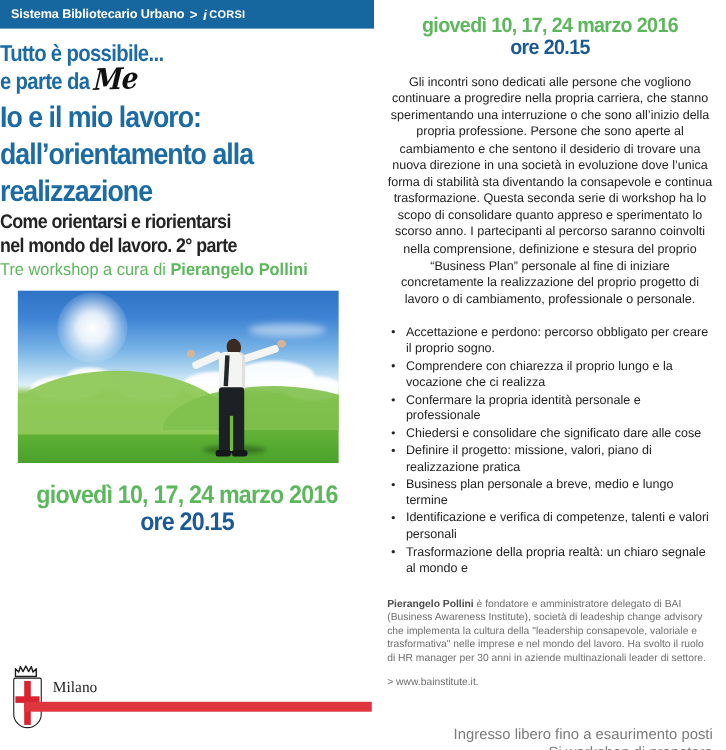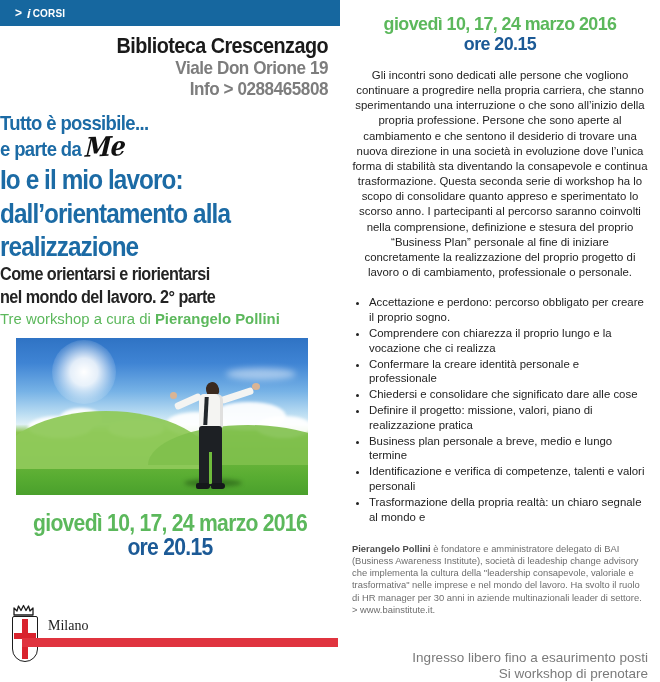--- a/index.html
+++ b/index.html
@@ -406,21 +406,21 @@
   .bullets li {
     margin-bottom: 1px;
   }
   .bio {
     margin-top: 18px;
     font-size: 9.4px;
     line-height: 1.3;
     color: #6e6e6e;
   }
   .bio b { color: #4c4c4c; }
-  .bio .url { display: block; margin-top: 0; }
+  .bio .url { display: block; margin-top: 10px; }
 
   .notice {
     text-align: right;
     margin-top: 34px;
     font-size: 13.5px;
     color: #7a7a7a;
     line-height: 1.22;
   }
   .contact-box {
     margin-top: 12px;
@@ -433,30 +433,26 @@
   }
 </style>
 </head>
 <body>
 
 <div class="poster">
 
   <div class="col-left">
 
     <div class="breadcrumb-bar">
+      <span class="breadcrumb-text">Sistema Bibliotecario Urbano</span>
       <span class="breadcrumb-sep">&gt;</span>
       <span class="breadcrumb-i">i</span>
       <span class="breadcrumb-corsi">CORSI</span>
     </div>
 
-    <div class="venue-block">
-      <div class="venue-name">Biblioteca Crescenzago</div>
-      <div class="venue-addr">Viale Don Orione 19</div>
-      <div class="venue-info">Info &gt; 0288465808</div>
-    </div>
 
     <div class="title-block">
       <div class="kicker1">Tutto è possibile...</div>
       <div class="kicker2">
         <span>e parte da</span>
         <span class="me-script">Me</span>
       </div>
       <div class="maintitle">Io e il mio lavoro:</div>
       <div class="maintitle">dall’orientamento alla</div>
       <div class="maintitle">realizzazione</div>
@@ -519,21 +515,21 @@
     <div class="date-right">
       <div class="d1">giovedì 10, 17, 24 marzo 2016</div>
       <div class="d2">ore 20.15</div>
     </div>
 
     <div class="body-copy">Gli incontri sono dedicati alle persone che vogliono continuare a progredire nella propria carriera, che stanno sperimentando una interruzione o che sono all’inizio della propria professione. Persone che sono aperte al cambiamento e che sentono il desiderio di trovare una nuova direzione in una società in evoluzione dove l’unica forma di stabilità sta diventando la consapevole e continua trasformazione. Questa seconda serie di workshop ha lo scopo di consolidare quanto appreso e sperimentato lo scorso anno. I partecipanti al percorso saranno coinvolti nella comprensione, definizione e stesura del proprio “Business Plan” personale al fine di iniziare concretamente la realizzazione del proprio progetto di lavoro o di cambiamento, professionale o personale.</div>
 
     <ul class="bullets">
       <li>Accettazione e perdono: percorso obbligato per creare il proprio sogno.</li>
       <li>Comprendere con chiarezza il proprio lungo e la vocazione che ci realizza</li>
-      <li>Confermare la creare identità personale e professionale</li>
+      <li>Confermare la propria identità personale e professionale</li>
       <li>Chiedersi e consolidare che significato dare alle cose</li>
       <li>Definire il progetto: missione, valori, piano di realizzazione pratica</li>
       <li>Business plan personale a breve, medio e lungo termine</li>
       <li>Identificazione e verifica di competenze, talenti e valori personali</li>
       <li>Trasformazione della propria realtà: un chiaro segnale al mondo e</li>
     </ul>
 
     <div class="bio">
       <b>Pierangelo Pollini</b><span> è fondatore e amministratore delegato di  BAI (Business Awareness Institute), società di leadeship change advisory che implementa la cultura della "leadership consapevole, valoriale e trasformativa" nelle imprese e nel mondo del lavoro. Ha svolto il ruolo di HR manager per 30 anni in aziende multinazionali leader di settore.</span>
       <span class="url">&gt; www.bainstitute.it.</span>

